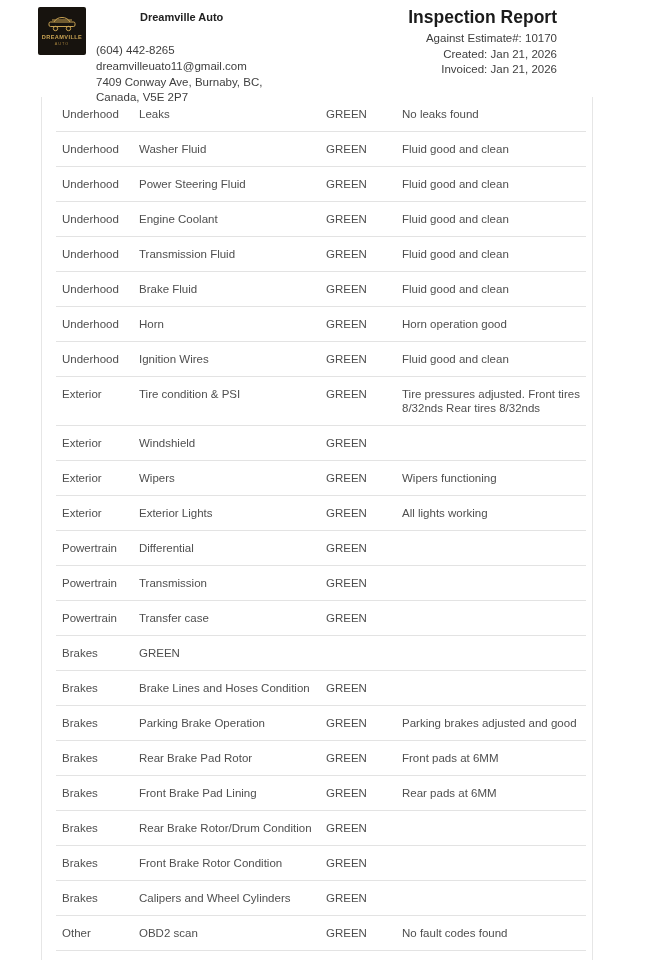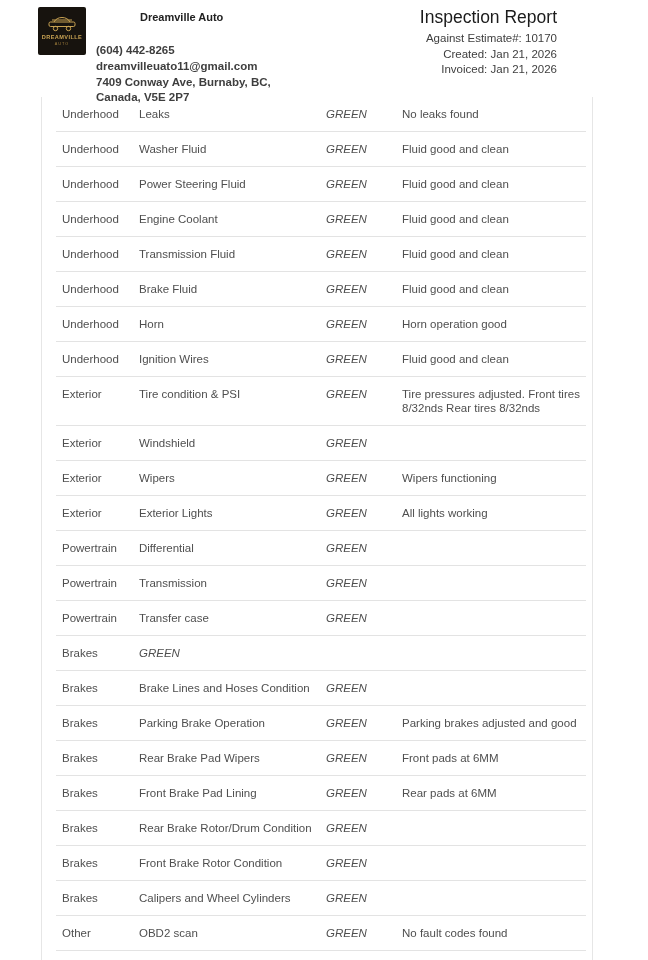--- a/index.html
+++ b/index.html
@@ -18,27 +18,27 @@
     width: 48px; height: 48px;
   }
   .company-block {
     position: absolute; left: 96px; top: 9px;
   }
   .company-name {
     font-size: 11px; font-weight: bold; color: #212121;
     line-height: 16px; margin-bottom: 18px; padding-left: 44px;
   }
   .company-line {
-    font-size: 11.5px; color: #3e3e3e; line-height: 15.8px; font-weight: bold;
+    font-size: 11.5px; color: #3e3e3e; line-height: 15.8px;
   }
   .report-block {
     position: absolute; right: 91px; top: 6px; text-align: right;
   }
   .report-title {
-    font-size: 17.5px; font-weight: normal; color: #1b1b1b;
+    font-size: 17.5px; font-weight: bold; color: #1b1b1b;
     line-height: 22px; margin-bottom: 3px;
   }
   .report-line {
     font-size: 11.5px; color: #3e3e3e; line-height: 15.5px;
   }
 
   
   .inspection-table {
     position: absolute; left: 41px; top: 97px;
     width: 552px; height: 863px;
@@ -52,21 +52,21 @@
     align-items: flex-start;
     margin: 0 6px 0 14px;
     padding: 10px 0;
     border-bottom: 1px solid #e3e3e3;
     font-size: 11.5px;
     line-height: 14px;
     color: #4f4f4f;
   }
   .c-cat   { flex: none; width: 83px;  padding-left: 6px; box-sizing: border-box; }
   .c-item  { flex: none; width: 187px; padding-right: 10px; box-sizing: border-box; }
-  .c-stat  { flex: none; width: 76px; font-style: italic; }
+  .c-stat  { flex: none; width: 76px; }
   .c-note  { flex: 1; min-width: 0; padding-right: 2px; }
 </style>
 </head>
 <body>
 
 <div class="logo-box">
   <svg width="48" height="48" viewBox="0 0 48 48">
     <rect x="0" y="0" width="48" height="48" rx="2" fill="#17130e"></rect>
     <g stroke="#c9a353" fill="none" stroke-width="1">
       <path d="M16 15 q2.5 -4.5 8 -4.5 q5.5 0 8 4.5"></path>
@@ -217,21 +217,21 @@
 
   <div class="t-row">
     <div class="c-cat">Brakes</div>
     <div class="c-item">Parking Brake Operation</div>
     <div class="c-stat">GREEN</div>
     <div class="c-note">Parking brakes adjusted and good</div>
   </div>
 
   <div class="t-row">
     <div class="c-cat">Brakes</div>
-    <div class="c-item">Rear Brake Pad Wipers</div>
+    <div class="c-item">Rear Brake Pad Rotor</div>
     <div class="c-stat">GREEN</div>
     <div class="c-note">Front pads at 6MM</div>
   </div>
 
   <div class="t-row">
     <div class="c-cat">Brakes</div>
     <div class="c-item">Front Brake Pad Lining</div>
     <div class="c-stat">GREEN</div>
     <div class="c-note">Rear pads at 6MM</div>
   </div>

